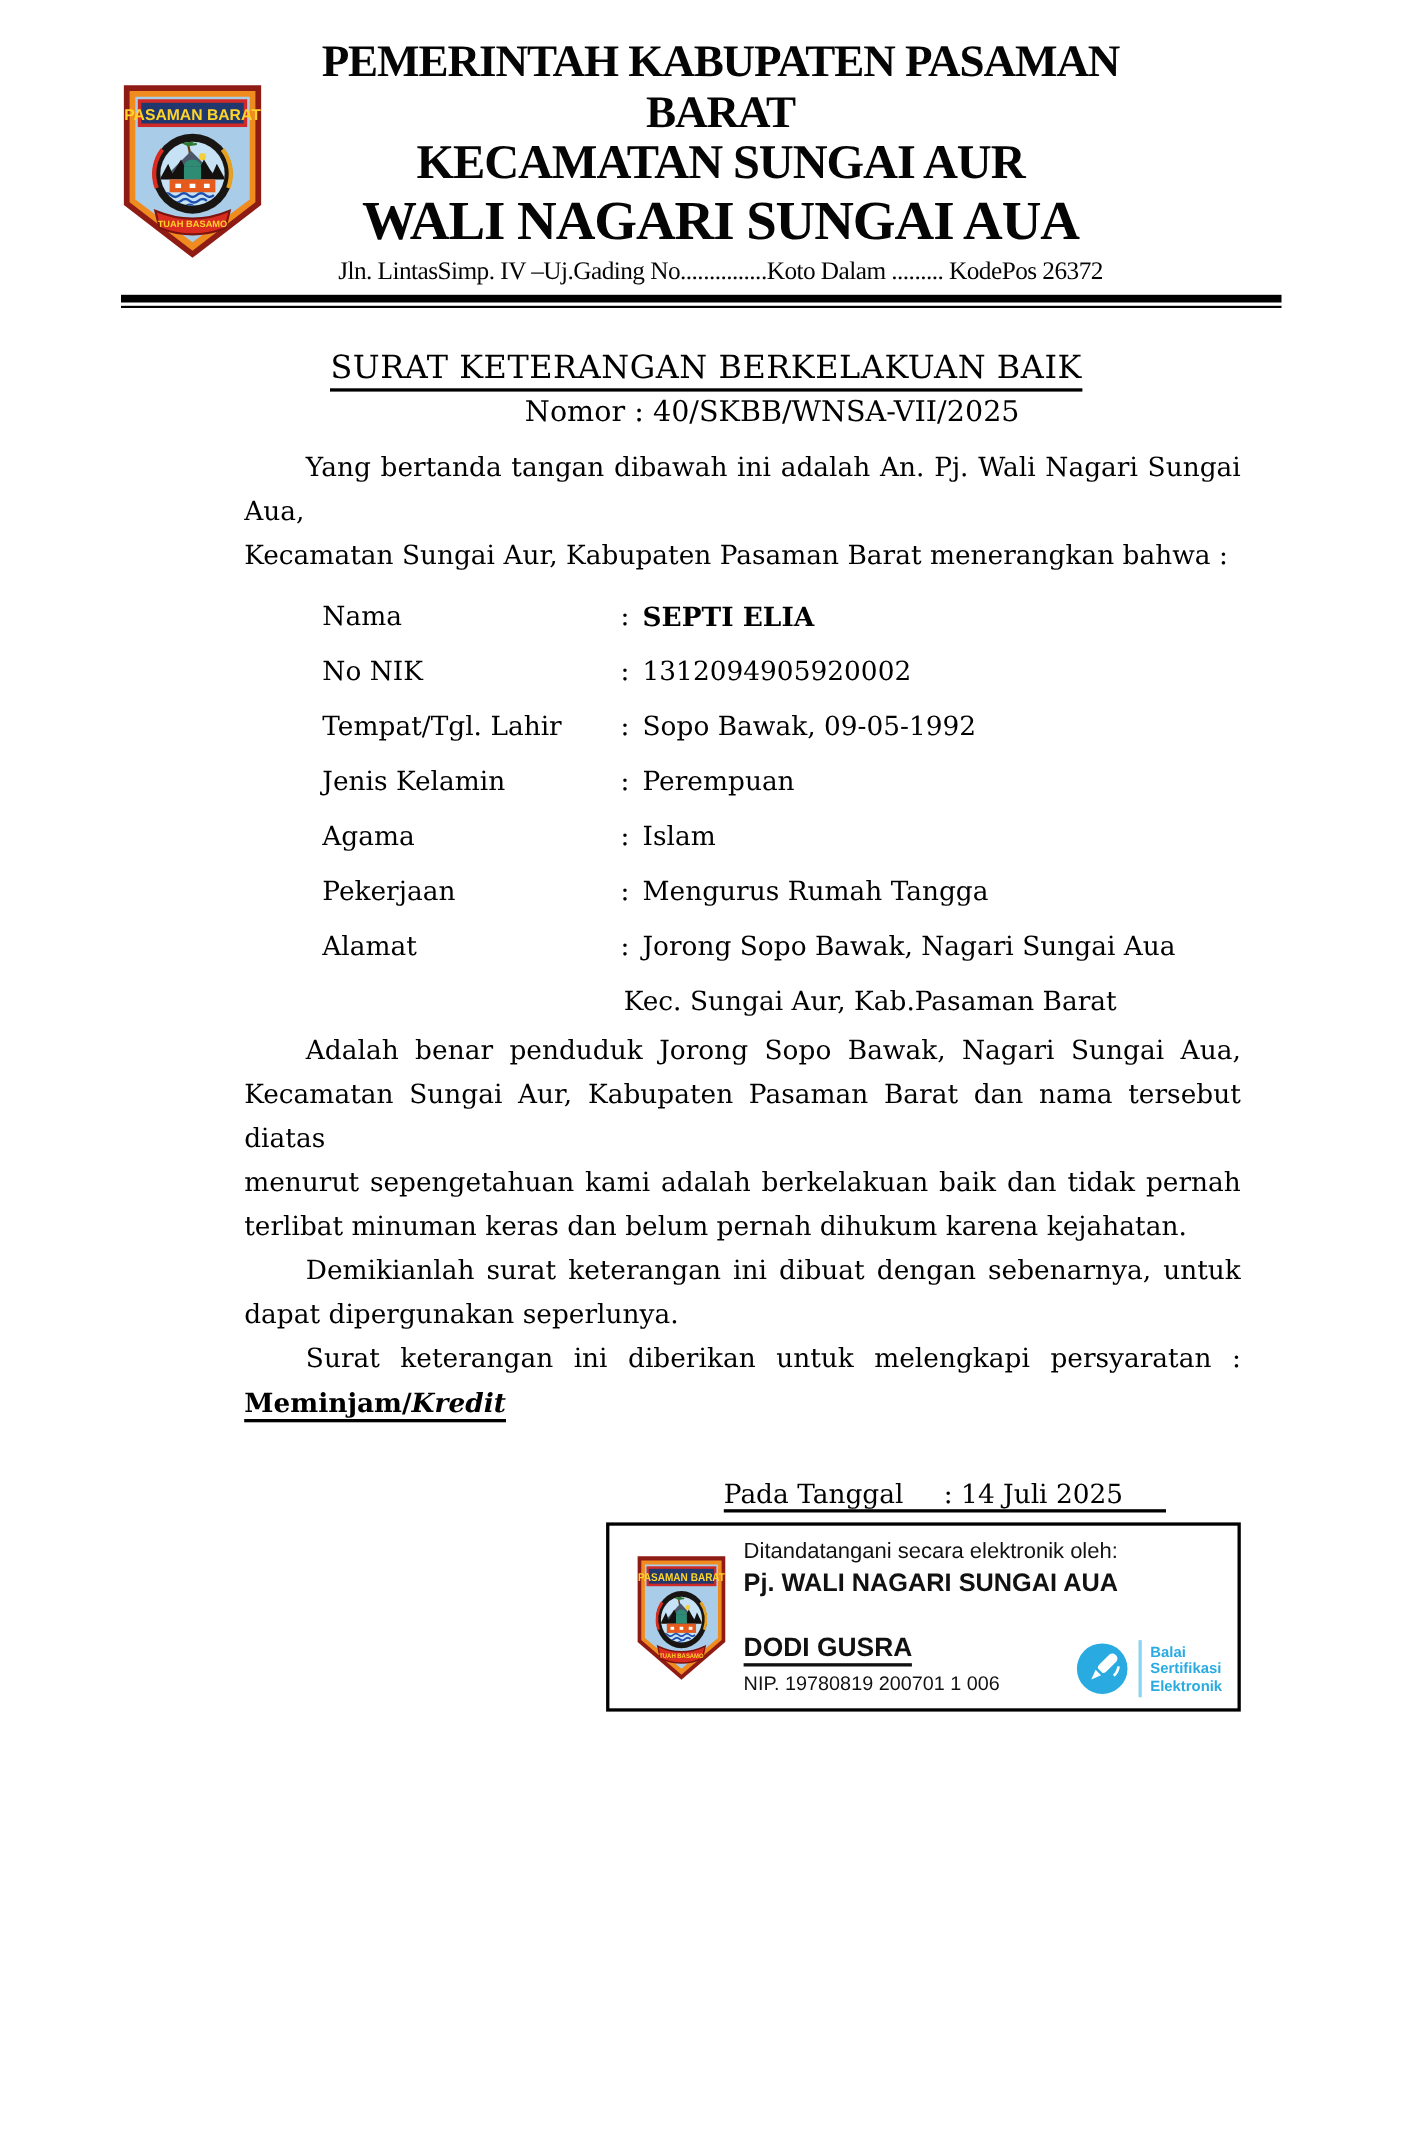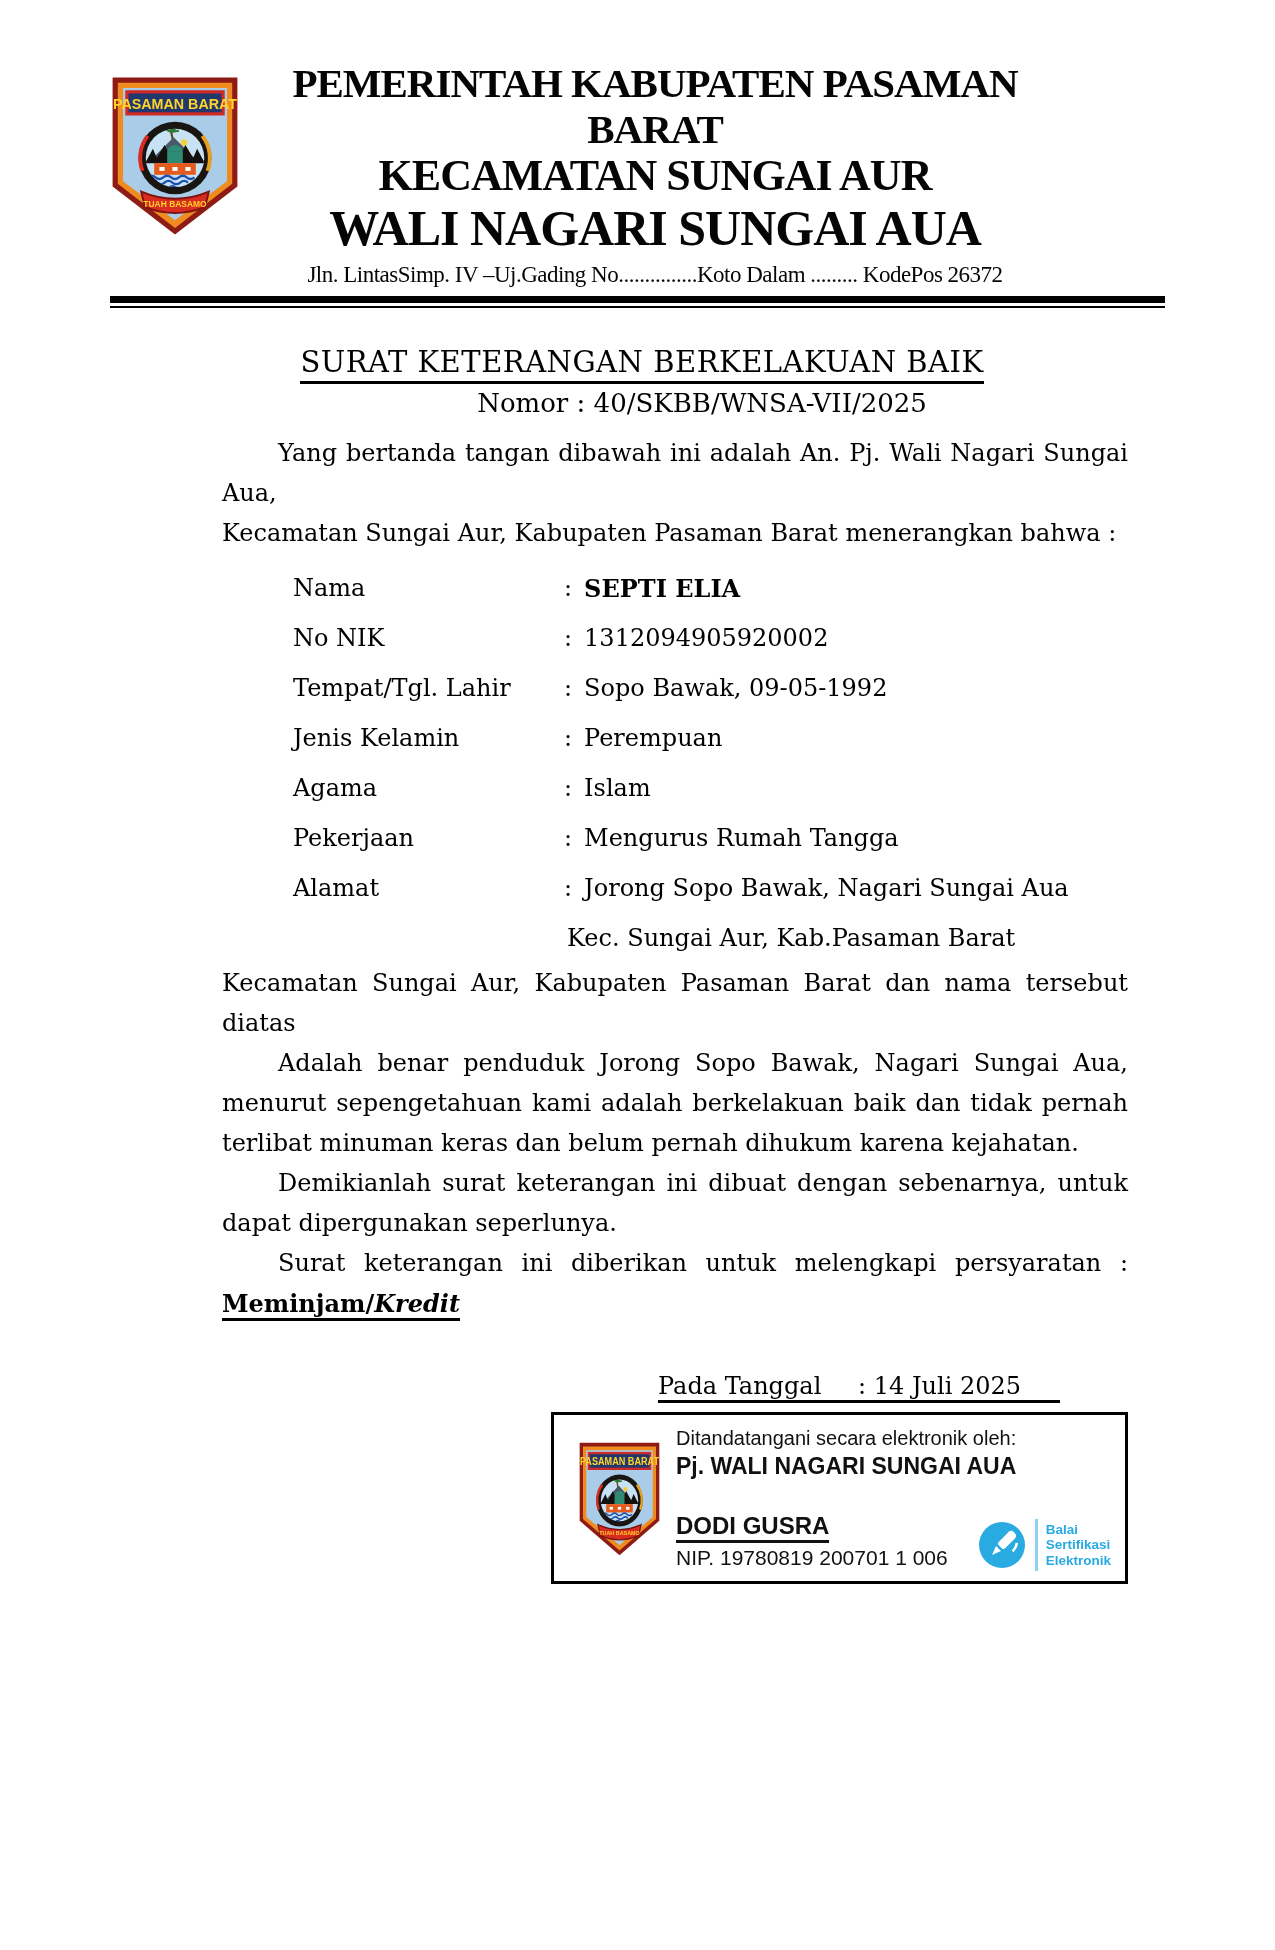--- a/index.html
+++ b/index.html
@@ -5,21 +5,21 @@
   html,body{margin:0;padding:0;background:#ffffff;}
   .page{
     position:relative;
     width:1275px;height:1950px;
     background:#ffffff;
     color:#000;
     font-family:"DejaVu Serif", serif;
     overflow:hidden;
   }
   
-  .letterhead{position:relative;margin:0 110px;padding-top:60px;}
+  .letterhead{position:relative;margin:0 110px;padding-top:32px;}
   .lh-logo{position:absolute;left:0;top:75px;}
   .lh-text{margin-left:125px;margin-right:90px;text-align:center;
            font-family:"Liberation Serif", serif;font-weight:bold;color:#050505;}
   .lh-line1{font-size:41px;line-height:46px;letter-spacing:-1px;}
   .lh-line2{font-size:44px;line-height:48px;letter-spacing:-1px;}
   .lh-line3{font-size:50px;line-height:56px;letter-spacing:-1px;}
   .lh-address{font-size:23px;line-height:26px;margin-top:6px;font-weight:normal;letter-spacing:-0.5px;}
   .rule{margin:8px 110px 0 110px;}
   .rule-thick{height:7px;background:#000;}
   .rule-thin{height:2px;background:#000;margin-top:3px;}
@@ -55,21 +55,21 @@
 
   
   .sig-box{position:relative;margin-top:9px;margin-left:329px;width:571px;height:166px;
            border:3px solid #000;font-family:"Liberation Sans", sans-serif;color:#111;}
   .sig-logo{position:absolute;left:24px;top:26px;}
   .sig-head{position:absolute;left:122px;top:10px;}
   .sig-l1{font-size:20px;line-height:27px;}
   .sig-l2{font-size:23px;line-height:29px;font-weight:bold;}
   .sig-name-block{position:absolute;left:122px;bottom:10px;}
   .sig-name{display:inline-block;font-size:24px;font-weight:bold;border-bottom:3px solid #111;line-height:28px;}
-  .sig-nip{font-size:21px;line-height:26px;margin-top:2px;}
+  .sig-nip{font-size:18px;line-height:26px;margin-top:2px;}
   .bse{position:absolute;right:14px;bottom:10px;display:flex;align-items:center;}
   .bse-sep{width:3px;height:52px;background:#8ed4f2;margin:0 8px 0 9px;}
   .bse-text{font-size:13.5px;line-height:15.5px;font-weight:bold;color:#29abe2;}
 </style>
 </head>
 <body>
 
 <svg width="0" height="0" style="position:absolute" aria-hidden="true">
   <defs>
     <clipPath id="scene-clip">
@@ -173,22 +173,22 @@
       </div>
       <div class="frow">
         <span class="flabel">Alamat</span>
         <span class="fcolon">:</span>
         <span class="fvalue">Jorong Sopo Bawak, Nagari Sungai Aua</span>
       </div>
       <div class="fcont">Kec. Sungai Aur, Kab.Pasaman Barat</div>
     </div>
 
     <div>
+      <div class="jline ind">Adalah benar penduduk Jorong Sopo Bawak, Nagari Sungai Aua,</div>
       <div class="jline">Kecamatan Sungai Aur, Kabupaten Pasaman Barat dan nama tersebut diatas</div>
-      <div class="jline ind">Adalah benar penduduk Jorong Sopo Bawak, Nagari Sungai Aua,</div>
       <div class="jline">menurut sepengetahuan kami adalah berkelakuan baik dan tidak pernah</div>
       <div class="pline">terlibat minuman keras dan belum pernah dihukum karena kejahatan.</div>
     </div>
 
     <div>
       <div class="jline ind">Demikianlah surat keterangan ini dibuat dengan sebenarnya, untuk</div>
       <div class="pline">dapat dipergunakan seperlunya.</div>
     </div>
 
     <div>

